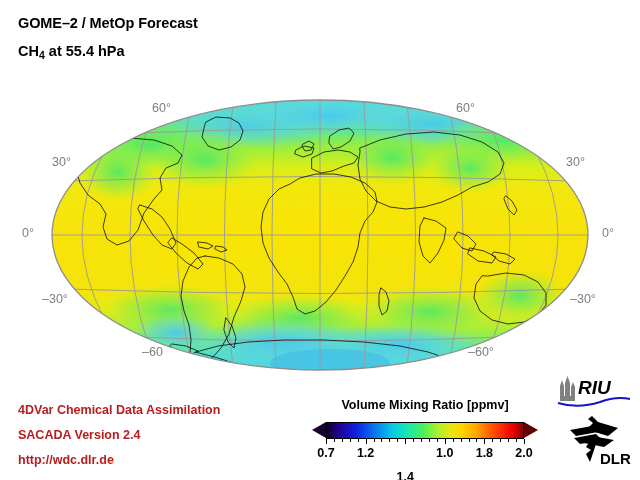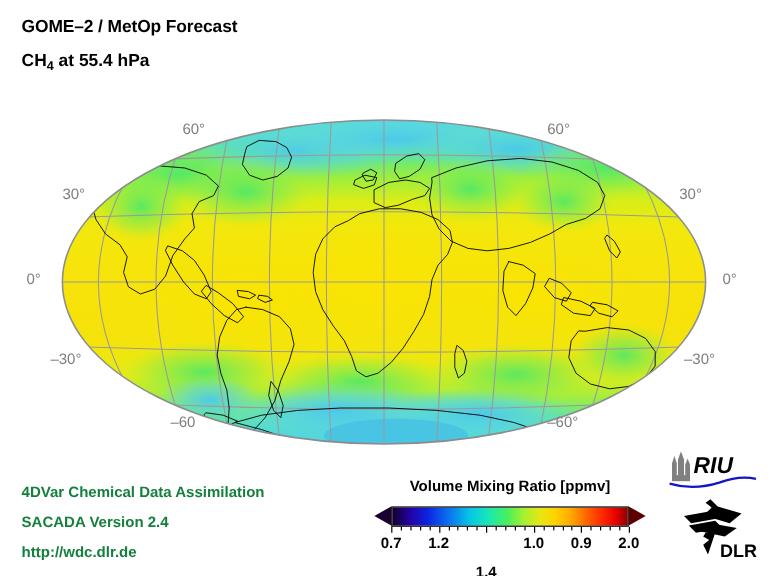--- a/index.html
+++ b/index.html
@@ -29,21 +29,21 @@
   
   #map-wrap{position:absolute;left:0;top:0;width:592px;height:400px;}
   .grat-label{
     position:absolute;color:#7d7d7d;font-size:12.5px;
     font-family:"Liberation Sans", sans-serif;white-space:nowrap;
   }
 
   
   .foot-line{
     position:absolute;left:18px;
-    font-size:12.5px;font-weight:bold;color:#15803d;white-space:nowrap;
+    font-size:12.5px;font-weight:bold;color:#b91c1c;white-space:nowrap;
   }
   .foot1{top:403px;}
   .foot2{top:428px;}
   .foot3{top:453px;}
 
   
   #cbar-block{position:absolute;left:310px;top:398px;width:230px;height:78px;}
   #cbar-title{
     position:absolute;left:0;top:0;width:230px;text-align:center;
     font-size:12.5px;font-weight:bold;color:#000;white-space:nowrap;
@@ -238,21 +238,21 @@
     <div class="grat-label" style="left:52px;top:155px;">30°</div>
     <div class="grat-label" style="left:22px;top:226px;">0°</div>
     <div class="grat-label" style="left:42px;top:292px;">–30°</div>
     <div class="grat-label" style="left:142px;top:345px;">–60</div>
 
     
     <div class="grat-label" style="left:456px;top:101px;">60°</div>
     <div class="grat-label" style="left:566px;top:155px;">30°</div>
     <div class="grat-label" style="left:602px;top:226px;">0°</div>
     <div class="grat-label" style="left:570px;top:292px;">–30°</div>
-    <div class="grat-label" style="left:456px;top:345px;">–60°</div>
+    <div class="grat-label" style="left:468px;top:345px;">–60°</div>
   </div>
 
   <div class="foot-line foot1">4DVar Chemical Data Assimilation</div>
   <div class="foot-line foot2">SACADA Version 2.4</div>
   <div class="foot-line foot3">http://wdc.dlr.de</div>
 
   <div id="cbar-block">
     <div id="cbar-title">Volume Mixing Ratio [ppmv]</div>
     <div id="cbar-row">
       <div class="cap cap-l"></div>
@@ -285,21 +285,21 @@
         <div class="tick minor" style="left: 190.24px;"></div>
         <div class="tick minor" style="left: 198.16px;"></div>
         <div class="tick minor" style="left: 206.08px;"></div>
         <div class="tick" style="left: 214px;"></div>
       </div>
     <div id="cbar-ticklabels">
         <div class="tlab" style="left: 16px;">0.7</div>
         <div class="tlab" style="left: 55.6px;">1.2</div>
         <div class="tlab" style="left: 95.2px; margin-top: 24px;">1.4</div>
         <div class="tlab" style="left: 134.8px;">1.0</div>
-        <div class="tlab" style="left: 174.4px;">0.9</div>
+        <div class="tlab" style="left: 174.4px;">1.8</div>
         <div class="tlab" style="left: 214px;">2.0</div>
       </div>
   </div>
 
   <div id="riu-logo">
     <svg width="76" height="34" viewBox="0 0 76 34">
       <g fill="#808080">
         <path d="M4 26 L4 12 L6 6 L8 12 L8 26 Z"></path>
         <path d="M9 26 L9 9 L11.5 2 L14 9 L14 26 Z"></path>
         <path d="M15 26 L15 13 L17 8 L19 13 L19 26 Z"></path>

